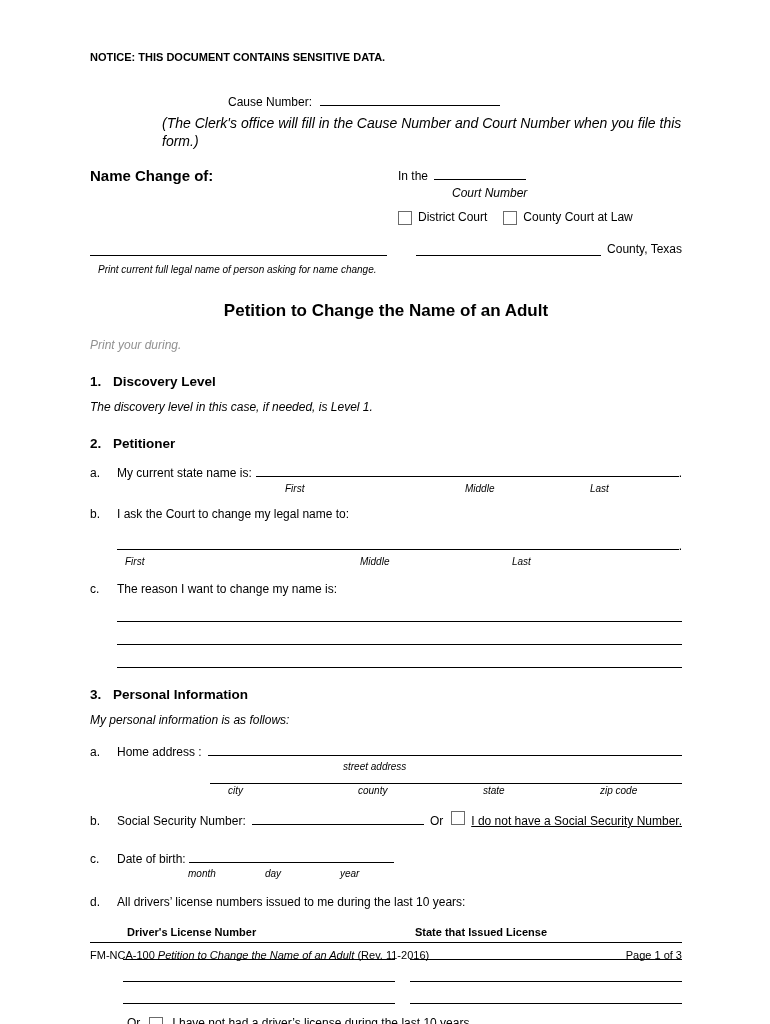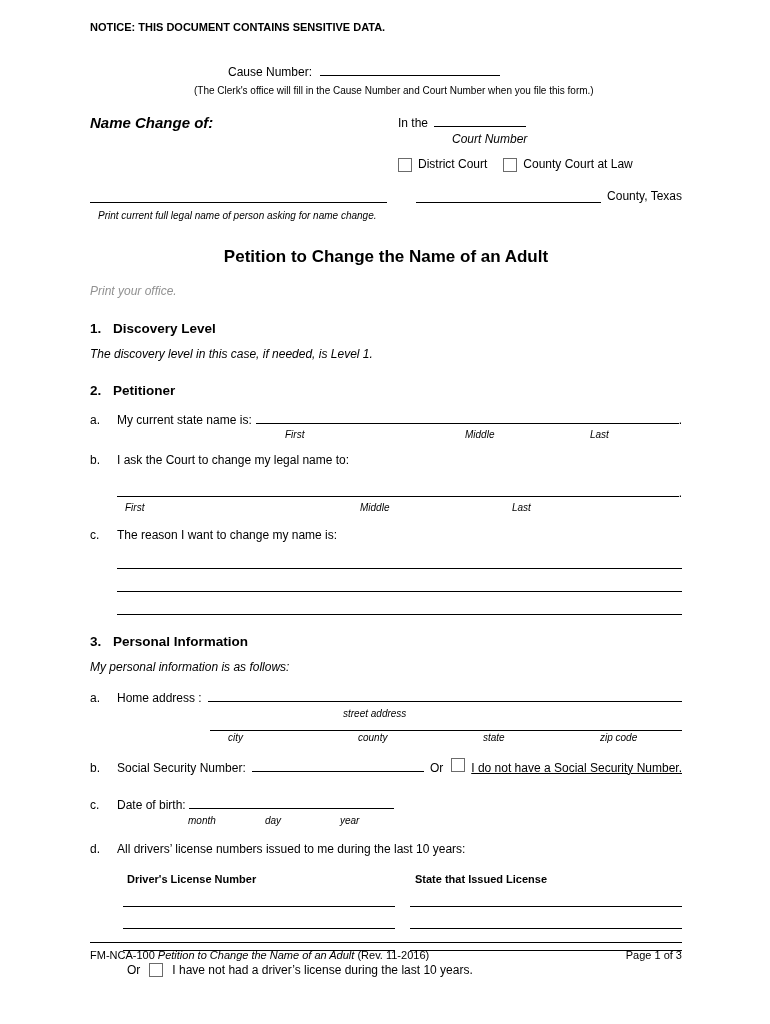--- a/index.html
+++ b/index.html
@@ -1,31 +1,31 @@
 <!DOCTYPE html>
 <html><head>
 <meta charset="utf-8">
 <style>
   html,body{margin:0;padding:0;background:#ffffff;}
   body{font-family:"Liberation Sans",sans-serif;color:#000;}
-  .page{position:relative;width:770px;height:1024px;background:#fff;padding:20px 88px 0 90px;
+  .page{position:relative;width:770px;height:1024px;background:#fff;padding:50px 88px 0 90px;
         font-size:12px;line-height:1.3;box-sizing:border-box;overflow:hidden;}
   .b{font-weight:normal;}
   .i{font-style:italic;}
   .nowrap{white-space:nowrap;}
   .line{display:inline-block;height:13px;border-bottom:1px solid #000;}
   .fill{flex:1 1 auto;height:13px;border-bottom:1px solid #000;min-width:30px;}
   .checkbox{display:inline-block;width:12px;height:12px;border:1.6px solid #6b6b6b;background:#fff;
             vertical-align:-2px;flex:none;}
   .notice{font-size:11px;font-weight:bold;}
   .cause-row{display:flex;align-items:baseline;margin:28px 0 0 138px;gap:8px;}
   .cause-line{width:180px;}
-  .clerk-note{margin:3px 0 0 104px;font-size:10px;}
+  .clerk-note{margin:3px 0 0 72px;font-style:italic;font-size:14px;}
   .header-cols{display:flex;margin-top:16px;}
-  .header-left{flex:1;font-style:italic;}
+  .header-left{flex:1;}
   .header-right{width:284px;flex:none;}
   .name-change{font-weight:bold;font-size:15px;}
   .in-the-row{display:flex;align-items:baseline;gap:6px;}
   .court-line{width:92px;}
   .court-caption{margin:1px 0 0 54px;font-size:12px;font-style:italic;}
   .court-type-row{margin-top:9px;display:flex;align-items:center;gap:6px;}
   .cb-gap{margin-left:10px;}
   .sig-row{display:flex;justify-content:space-between;align-items:baseline;margin-top:16px;}
   .name-line{width:297px;}
   .sig-caption{font-size:10px;font-style:italic;margin:2px 0 0 8px;}
@@ -93,21 +93,21 @@
       <span class="line name-line"></span>
       <div class="sig-caption">Print current full legal name of person asking for name change.</div>
     </div>
     <div class="sig-right">
       <span class="line county-line"></span>
       <span>County, Texas</span>
     </div>
   </div>
 
   <div class="title">Petition to Change the Name of an Adult</div>
-  <div class="print-answers">Print your office.</div>
+  <div class="print-answers">Print your during.</div>
 
   <div class="sec-heading">
     <span class="sec-num">1.</span>
     <span>Discovery Level</span>
   </div>
   <div class="sec-body">The discovery level in this case, if needed, is Level 1.</div>
 
   <div class="sec-heading">
     <span class="sec-num">2.</span>
     <span>Petitioner</span>

